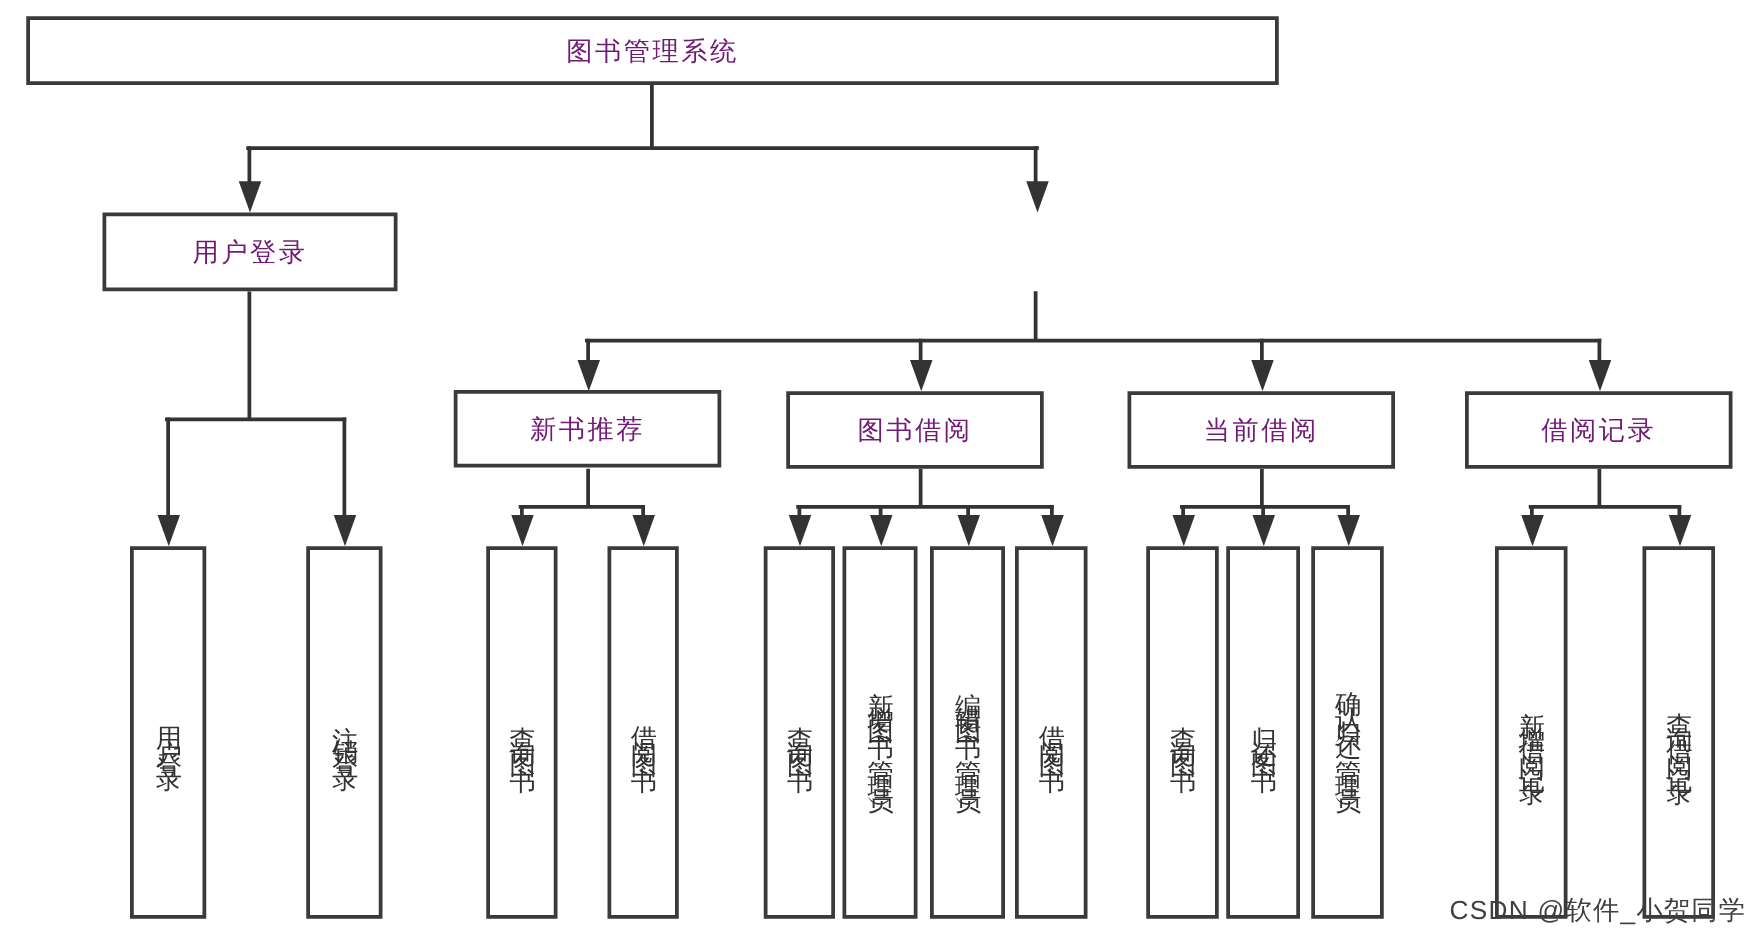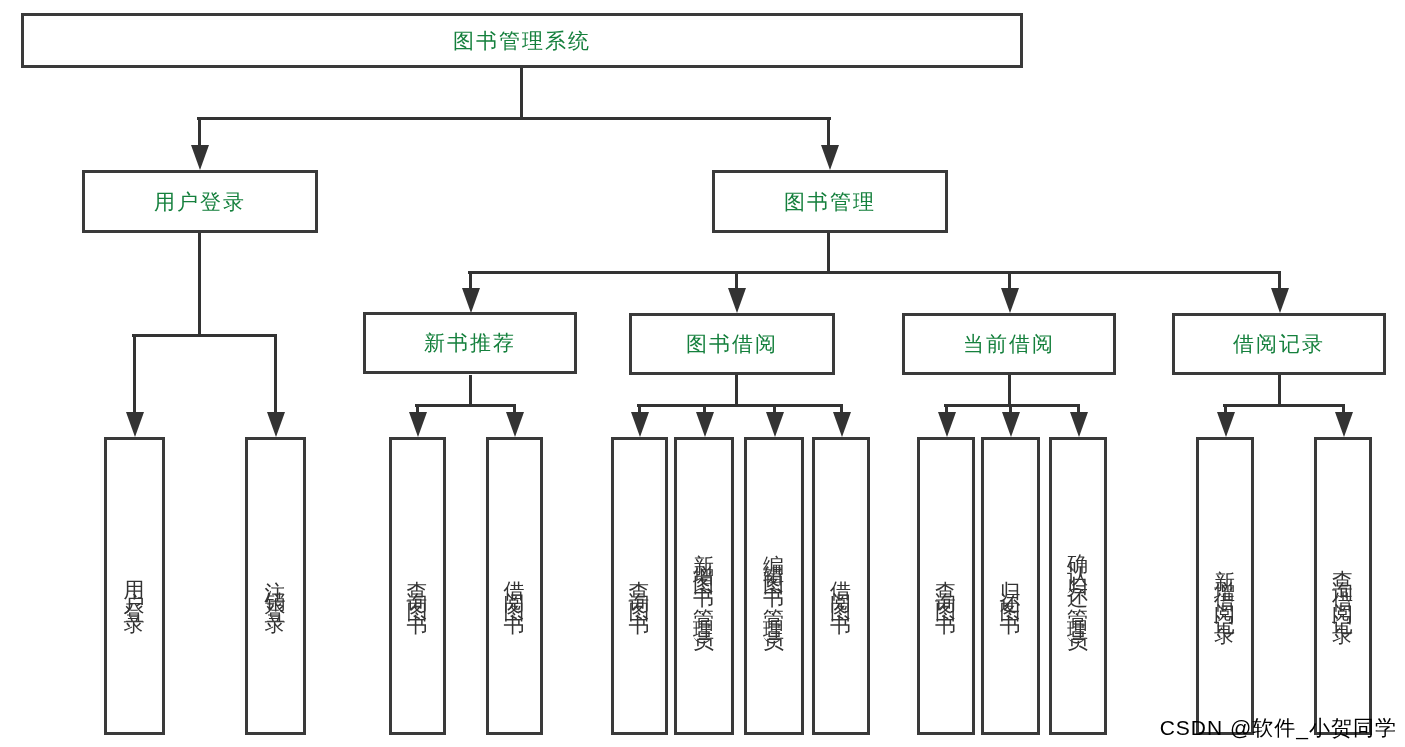--- a/index.html
+++ b/index.html
@@ -15,21 +15,21 @@
     background:#ffffff;
     border:3px solid #3a3a3a;
     box-sizing:border-box;
     display:flex;align-items:center;justify-content:center;
     color:#333333;
     z-index:2;
   }
   .hlabel{
     font-size:21px;
     letter-spacing:2px;
-    color:#15803d;
+    color:#701a75;
     white-space:nowrap;
   }
   .vlabel{
     writing-mode:vertical-rl;
     font-size:21px;
     letter-spacing:11px;
     color:#333333;
     line-height:1;
   }
   .line{
@@ -42,21 +42,21 @@
     width:0;height:0;
     border-left:9px solid transparent;
     border-right:9px solid transparent;
     border-top:25px solid #333333;
     z-index:1;
   }
   .watermark{
     position:absolute;
     right:8px;top:714px;
     font-size:21px;
-    color:#000000;
+    color:#404040;
     letter-spacing:1px;
     z-index:5;
     white-space:nowrap;
   }
 </style>
 </head>
 <body>
 
 <div id="stage">
 
@@ -66,23 +66,20 @@
 
   <div class="line" style="left:520px;top:68px;width:3px;height:51px"></div>
   <div class="line" style="left:197px;top:117px;width:634px;height:3px"></div>
   <div class="line" style="left:198px;top:117px;width:3px;height:32px"></div>
   <div class="line" style="left:827px;top:117px;width:3px;height:32px"></div>
   <div class="arrow" style="left:191px;top:145px"></div>
   <div class="arrow" style="left:821px;top:145px"></div>
 
   <div class="box" style="left:82px;top:170px;width:236px;height:63px">
     <span class="hlabel">用户登录</span>
-  </div>
-  <div class="box" style="left:712px;top:170px;width:236px;height:63px">
-    <span class="hlabel">图书管理</span>
   </div>
 
   <div class="line" style="left:198px;top:233px;width:3px;height:103px"></div>
   <div class="line" style="left:132px;top:334px;width:145px;height:3px"></div>
   <div class="line" style="left:133px;top:334px;width:3px;height:82px"></div>
   <div class="line" style="left:274px;top:334px;width:3px;height:82px"></div>
   <div class="arrow" style="left:126px;top:412px"></div>
   <div class="arrow" style="left:267px;top:412px"></div>
 
   <div class="line" style="left:827px;top:233px;width:3px;height:40px"></div>

